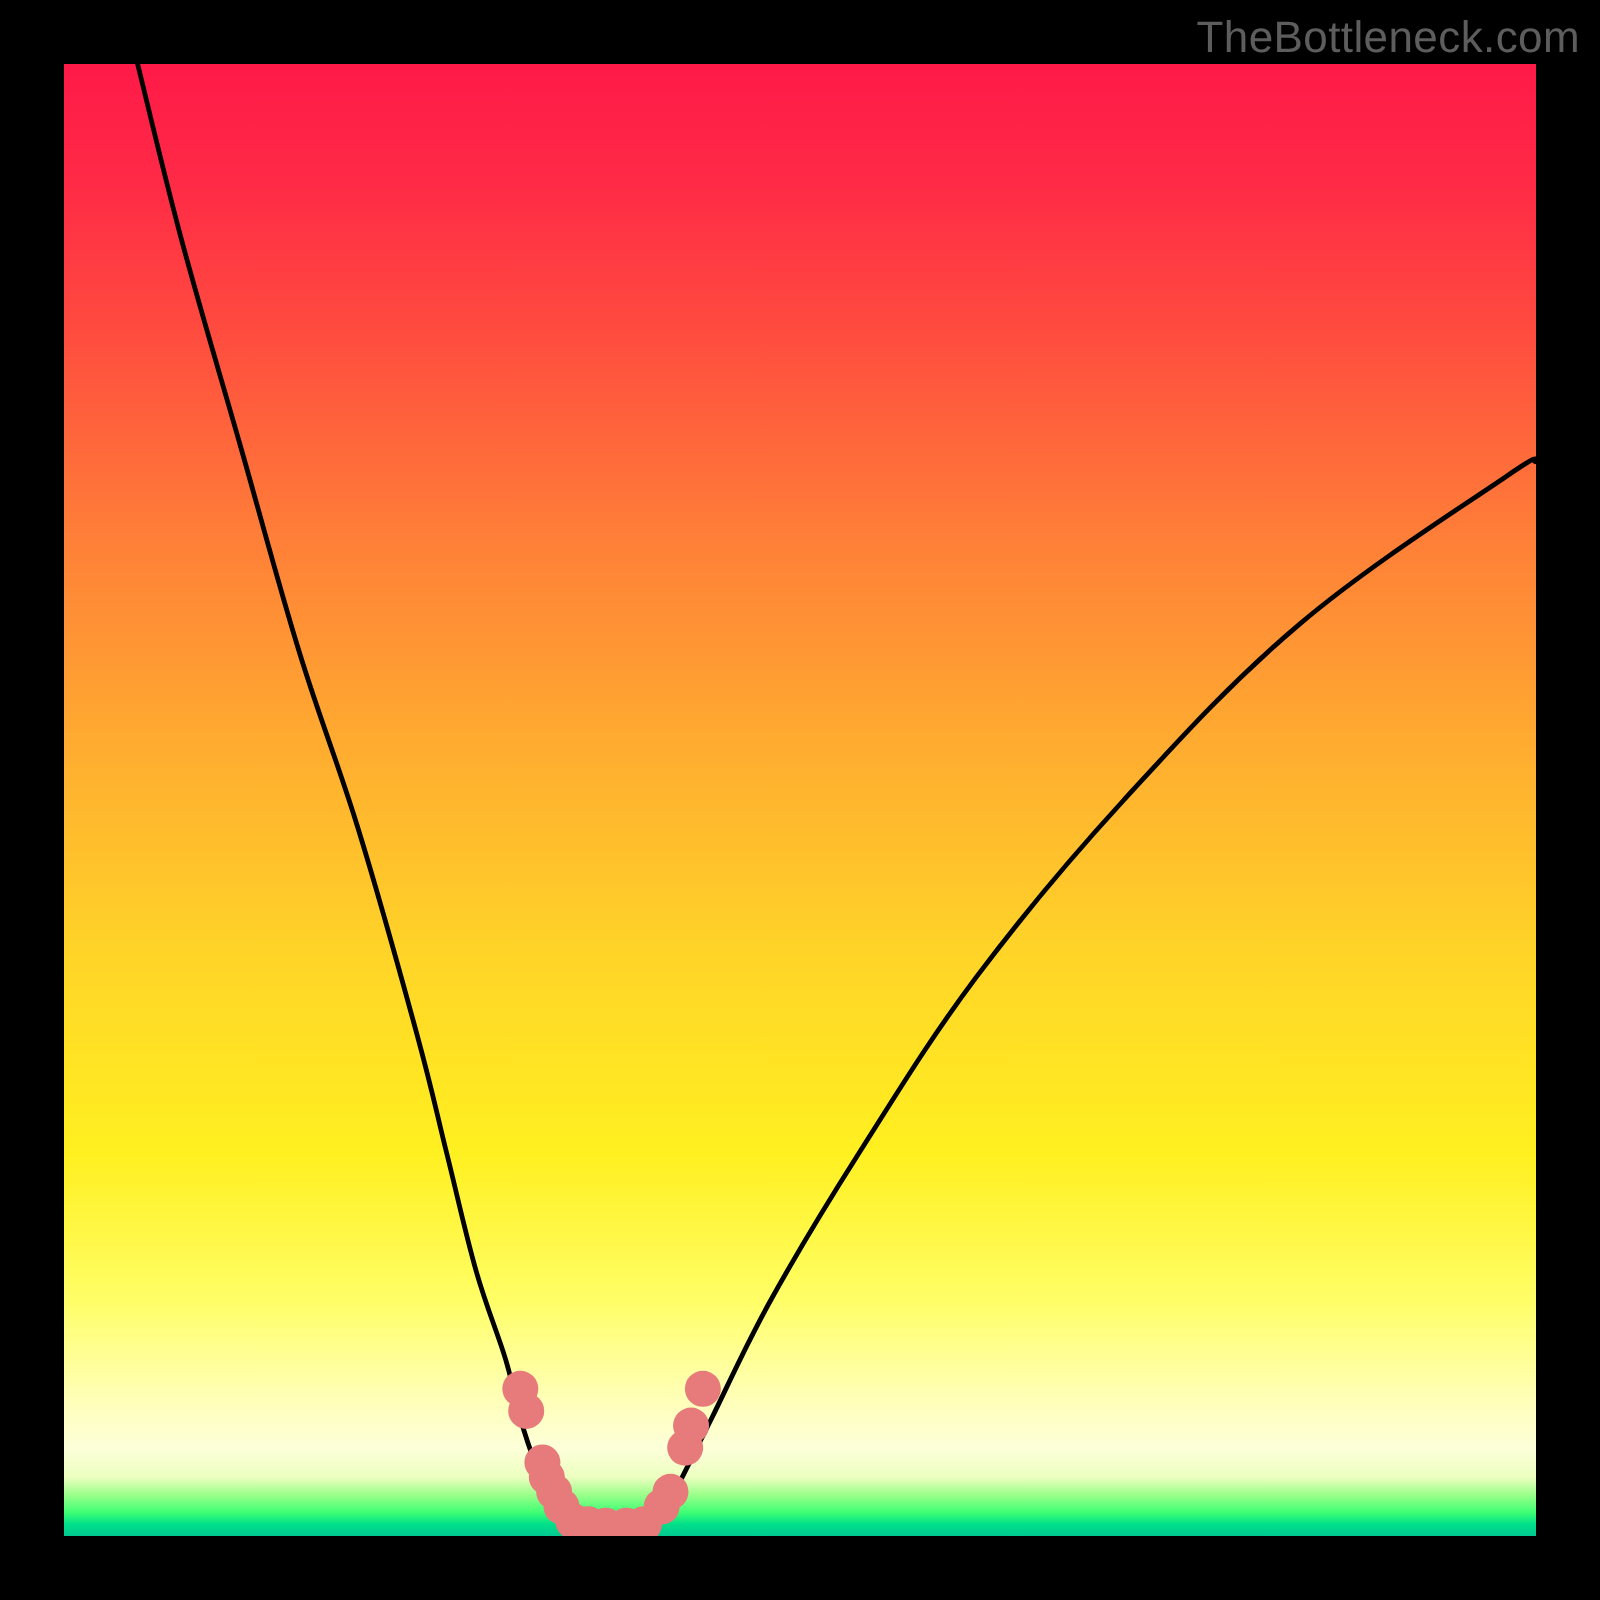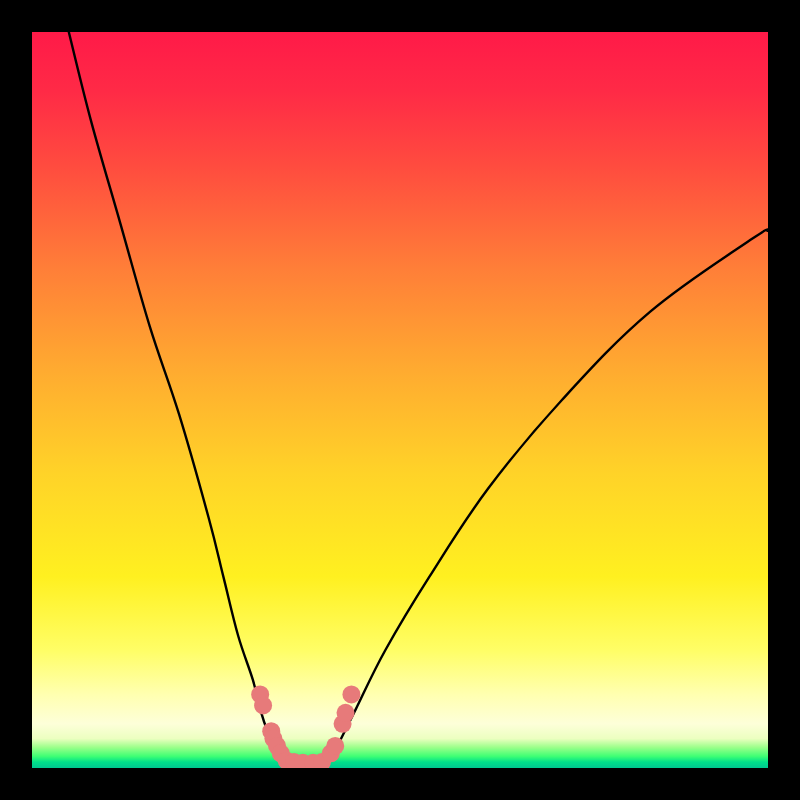--- a/index.html
+++ b/index.html
@@ -83,13 +83,14 @@
           <circle cx="281.152" cy="730.848" r="9" fill="#e77a7a"></circle>
           <circle cx="289.984" cy="730.112" r="9" fill="#e77a7a"></circle>
           <circle cx="298.81600000000003" cy="721.28" r="9" fill="#e77a7a"></circle>
           <circle cx="303.232" cy="713.92" r="9" fill="#e77a7a"></circle>
           <circle cx="310.59200000000004" cy="691.84" r="9" fill="#e77a7a"></circle>
           <circle cx="313.536" cy="680.8" r="9" fill="#e77a7a"></circle>
           <circle cx="319.424" cy="662.4" r="9" fill="#e77a7a"></circle>
         </g>
     </svg>
   </div>
+  <div class="watermark">TheBottleneck.com</div>
 </div>
 
 </body></html>

